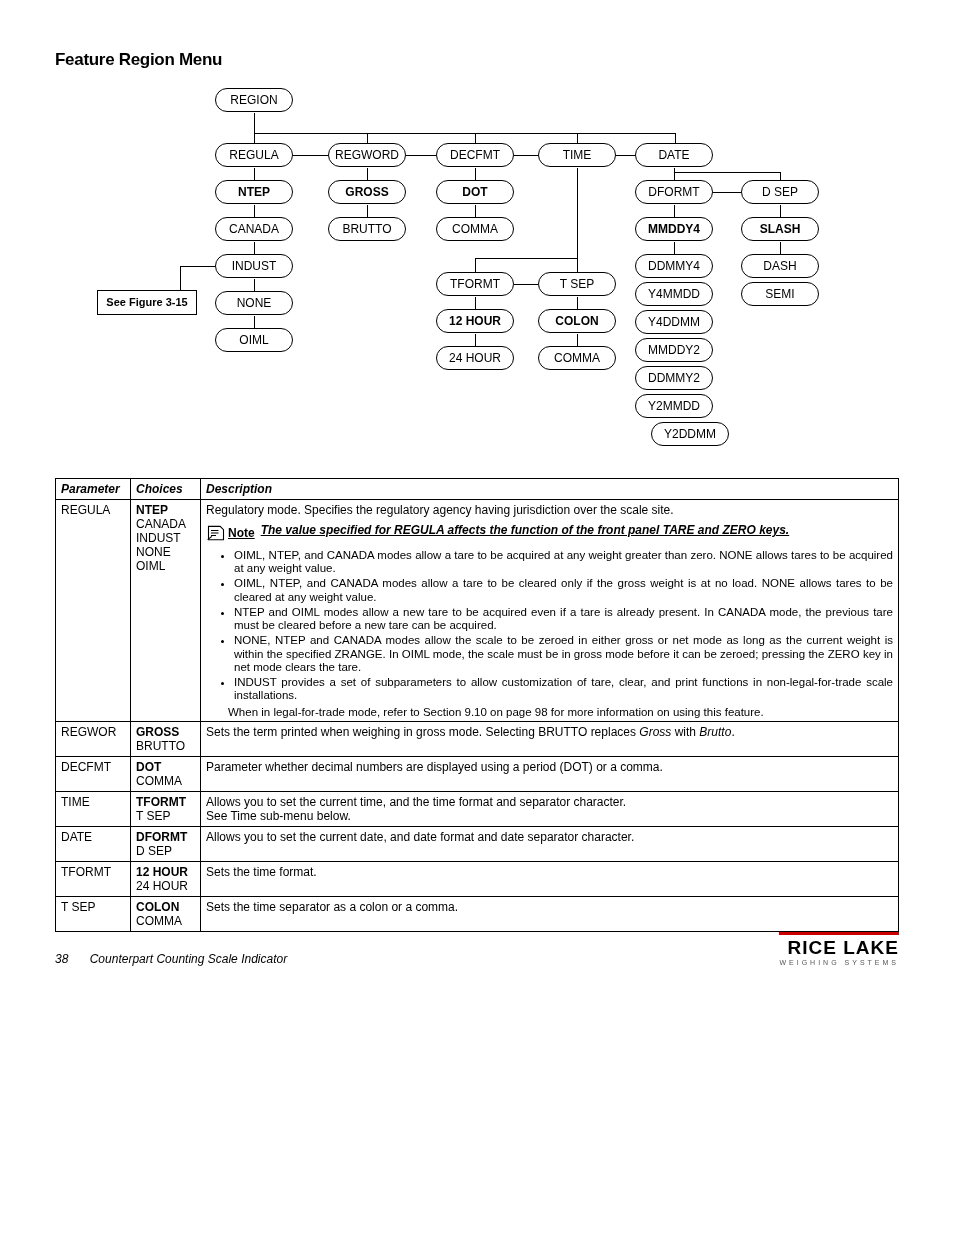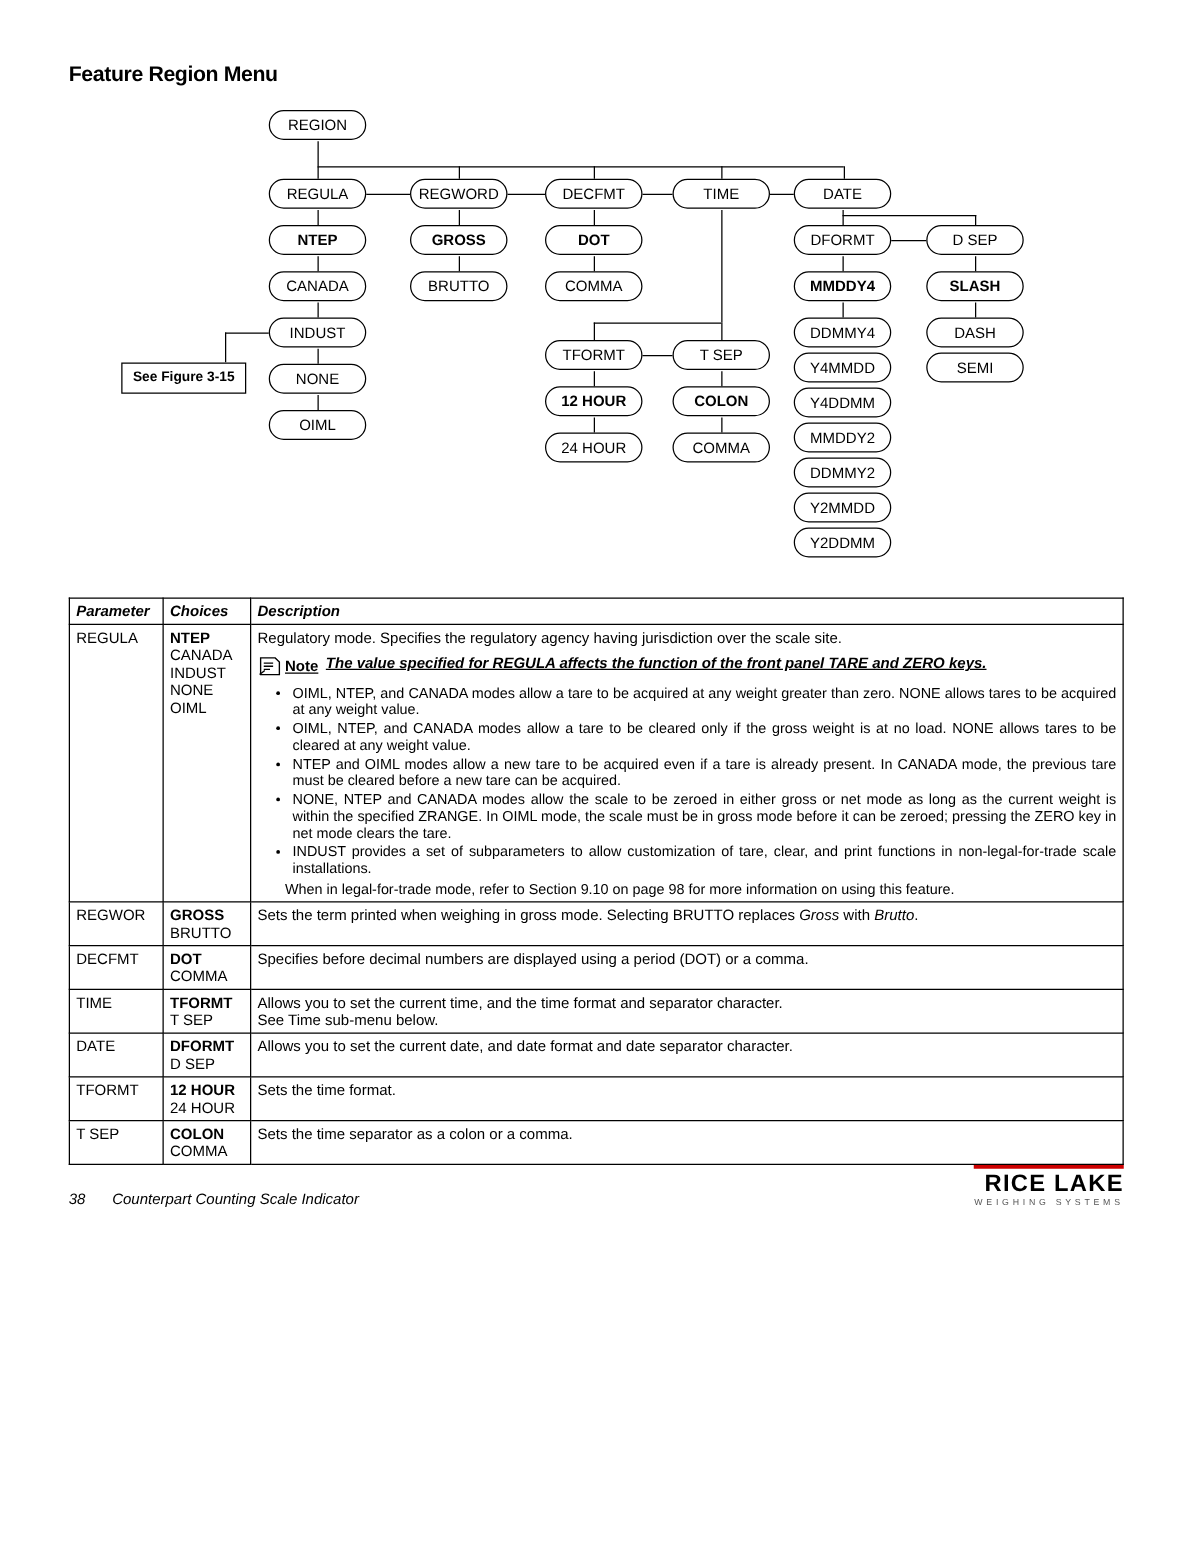--- a/index.html
+++ b/index.html
@@ -214,21 +214,21 @@
 
   <div class="line" style="left:599px;top:117px;width:1px;height:12px;"></div>
   <div class="node bold" style="left:560px;top:129px;">MMDDY4</div>
   <div class="line" style="left:599px;top:154px;width:1px;height:12px;"></div>
   <div class="node" style="left:560px;top:166px;">DDMMY4</div>
   <div class="node" style="left:560px;top:194px;">Y4MMDD</div>
   <div class="node" style="left:560px;top:222px;">Y4DDMM</div>
   <div class="node" style="left:560px;top:250px;">MMDDY2</div>
   <div class="node" style="left:560px;top:278px;">DDMMY2</div>
   <div class="node" style="left:560px;top:306px;">Y2MMDD</div>
-  <div class="node" style="left:560px;top:334px;">Y2DDMM</div>
+  <div class="node" style="left:576px;top:334px;">Y2DDMM</div>
 
   <div class="line" style="left:705px;top:117px;width:1px;height:12px;"></div>
   <div class="node bold" style="left:666px;top:129px;">SLASH</div>
   <div class="line" style="left:705px;top:154px;width:1px;height:12px;"></div>
   <div class="node" style="left:666px;top:166px;">DASH</div>
   <div class="node" style="left:666px;top:194px;">SEMI</div>
 
 </div>
 
 <table class="params">
@@ -281,21 +281,21 @@
 
     <tr>
       <td>REGWOR</td>
       <td><span class="choices-bold">GROSS</span><br><span>BRUTTO</span></td>
       <td><span>Sets the term printed when weighing in gross mode. Selecting BRUTTO replaces <i>Gross</i> with <i>Brutto</i>.</span></td>
     </tr>
 
     <tr>
       <td>DECFMT</td>
       <td><span class="choices-bold">DOT</span><br><span>COMMA</span></td>
-      <td>Specifies before decimal numbers are displayed using a period (DOT) or a comma.</td>
+      <td>Parameter whether decimal numbers are displayed using a period (DOT) or a comma.</td>
     </tr>
 
     <tr>
       <td>TIME</td>
       <td><span class="choices-bold">TFORMT</span><br><span>T SEP</span></td>
       <td style="white-space:pre-line">Allows you to set the current time, and the time format and separator character.
 See Time sub-menu below.</td>
     </tr>
 
     <tr>

